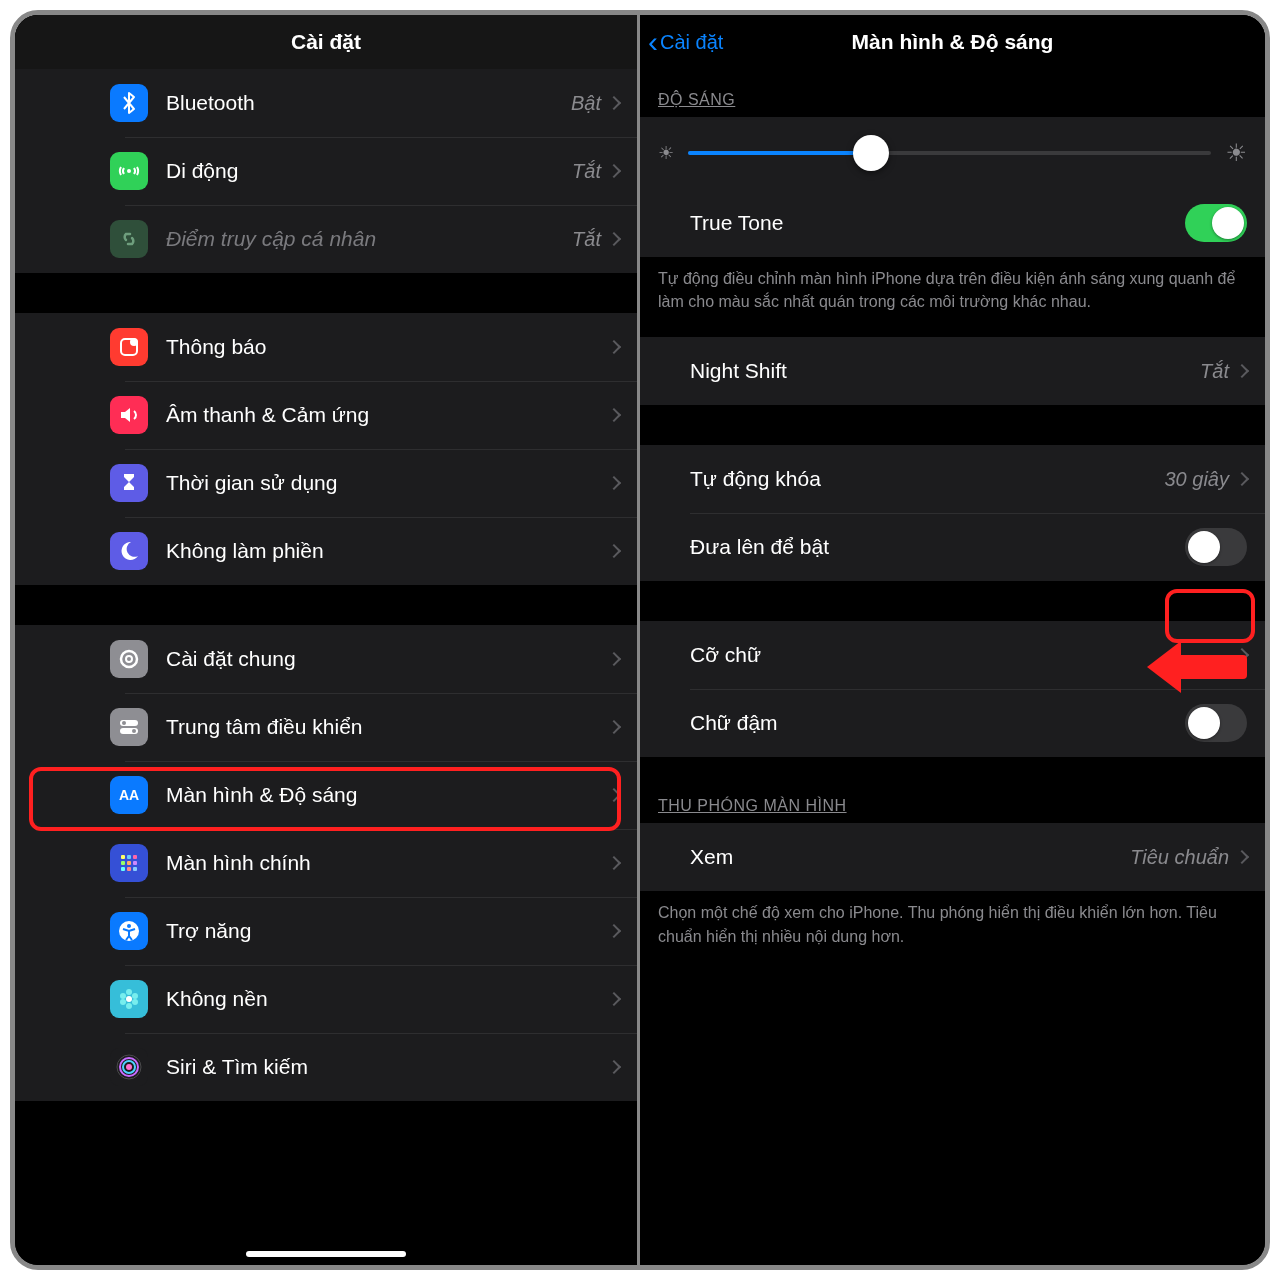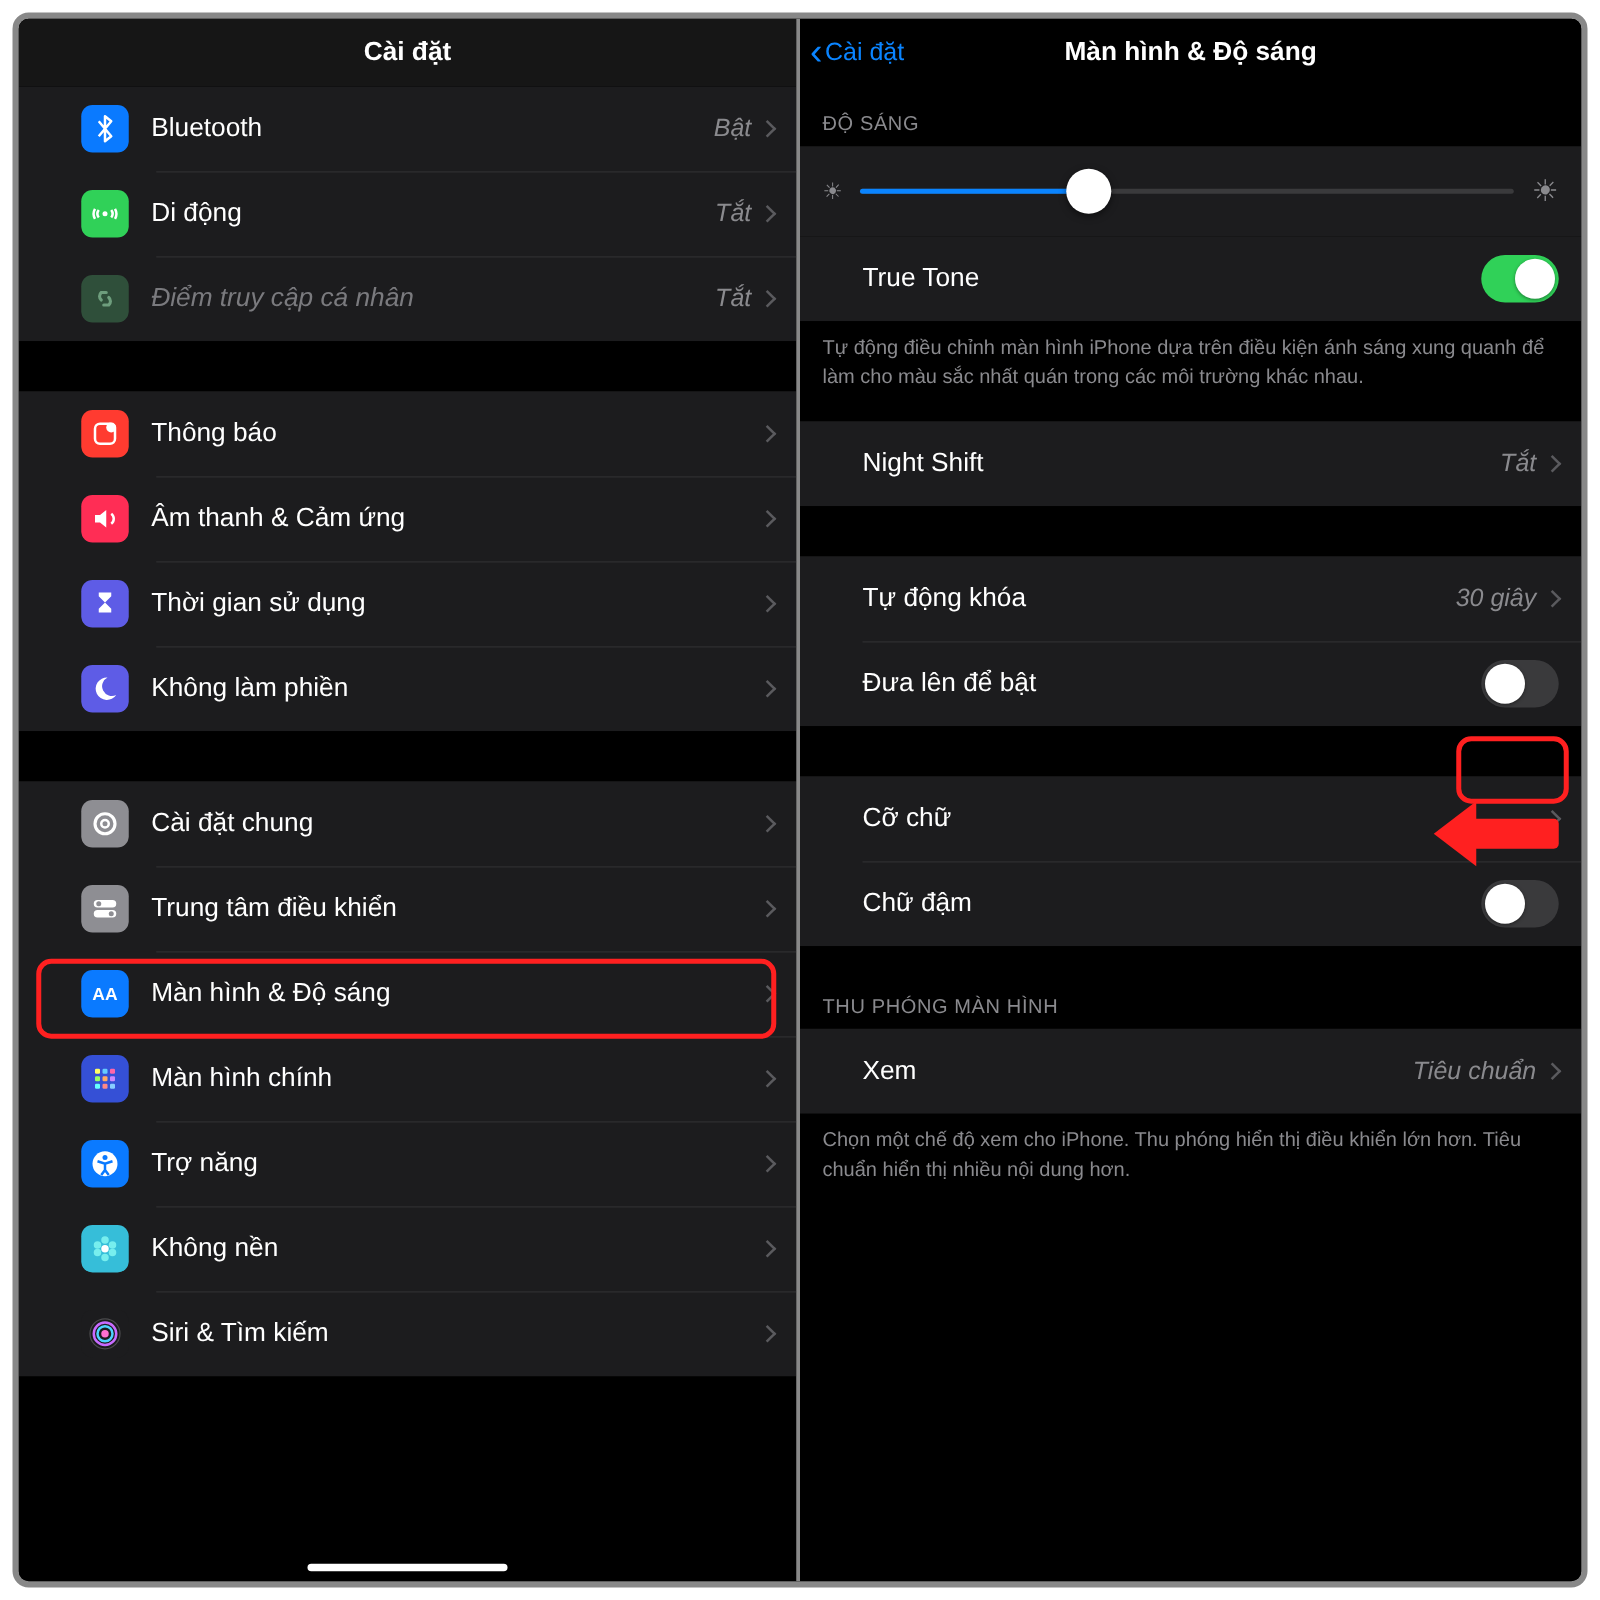--- a/index.html
+++ b/index.html
@@ -9,21 +9,21 @@
     background: #fff;
     font-family: -apple-system, "Helvetica Neue", Arial, sans-serif;
     overflow: hidden;
     position: relative;
   }
   .outer {
     position: absolute;
     top: 10px; left: 10px;
     width: 1260px; height: 1260px;
     border: 5px solid #888;
-    border-radius: 13px;
+    border-radius: 28px;
     display: flex;
     overflow: hidden;
     background: #000;
     justify-content: center;
   }
   .pane {
     width: 50%;
     height: 100%;
     background: #000;
     position: relative;
@@ -67,37 +67,39 @@
   .right .row + .row::before { left: 18px; }
   .icon {
     width: 38px; height: 38px;
     border-radius: 9px;
     margin-right: 18px;
     display: flex;
     align-items: center;
     justify-content: center;
     flex-shrink: 0;
     font-size: 20px;
+    margin-left: 45px;
   }
   .label { color: #fff; font-size: 21px; flex: 1; }
   .label.dim { color: #7a7a7e; font-style: italic; }
   .value { color: #8a8a8e; font-size: 20px; margin-right: 8px; font-style: italic; }
   .chevron {
     width: 10px; height: 10px;
     border-top: 2.5px solid #5a5a5e;
     border-right: 2.5px solid #5a5a5e;
     transform: rotate(45deg);
   }
   .section-header {
     padding: 22px 18px 8px 18px;
     color: #8a8a8e;
     font-size: 16px;
     text-transform: uppercase;
     letter-spacing: 0.5px;
     background: #000;
+    text-decoration: underline;
   }
   .footer-text {
     padding: 10px 18px 14px 18px;
     color: #8a8a8e;
     font-size: 16px;
     line-height: 1.45;
     background: #000;
   }
   
   .slider-row {

